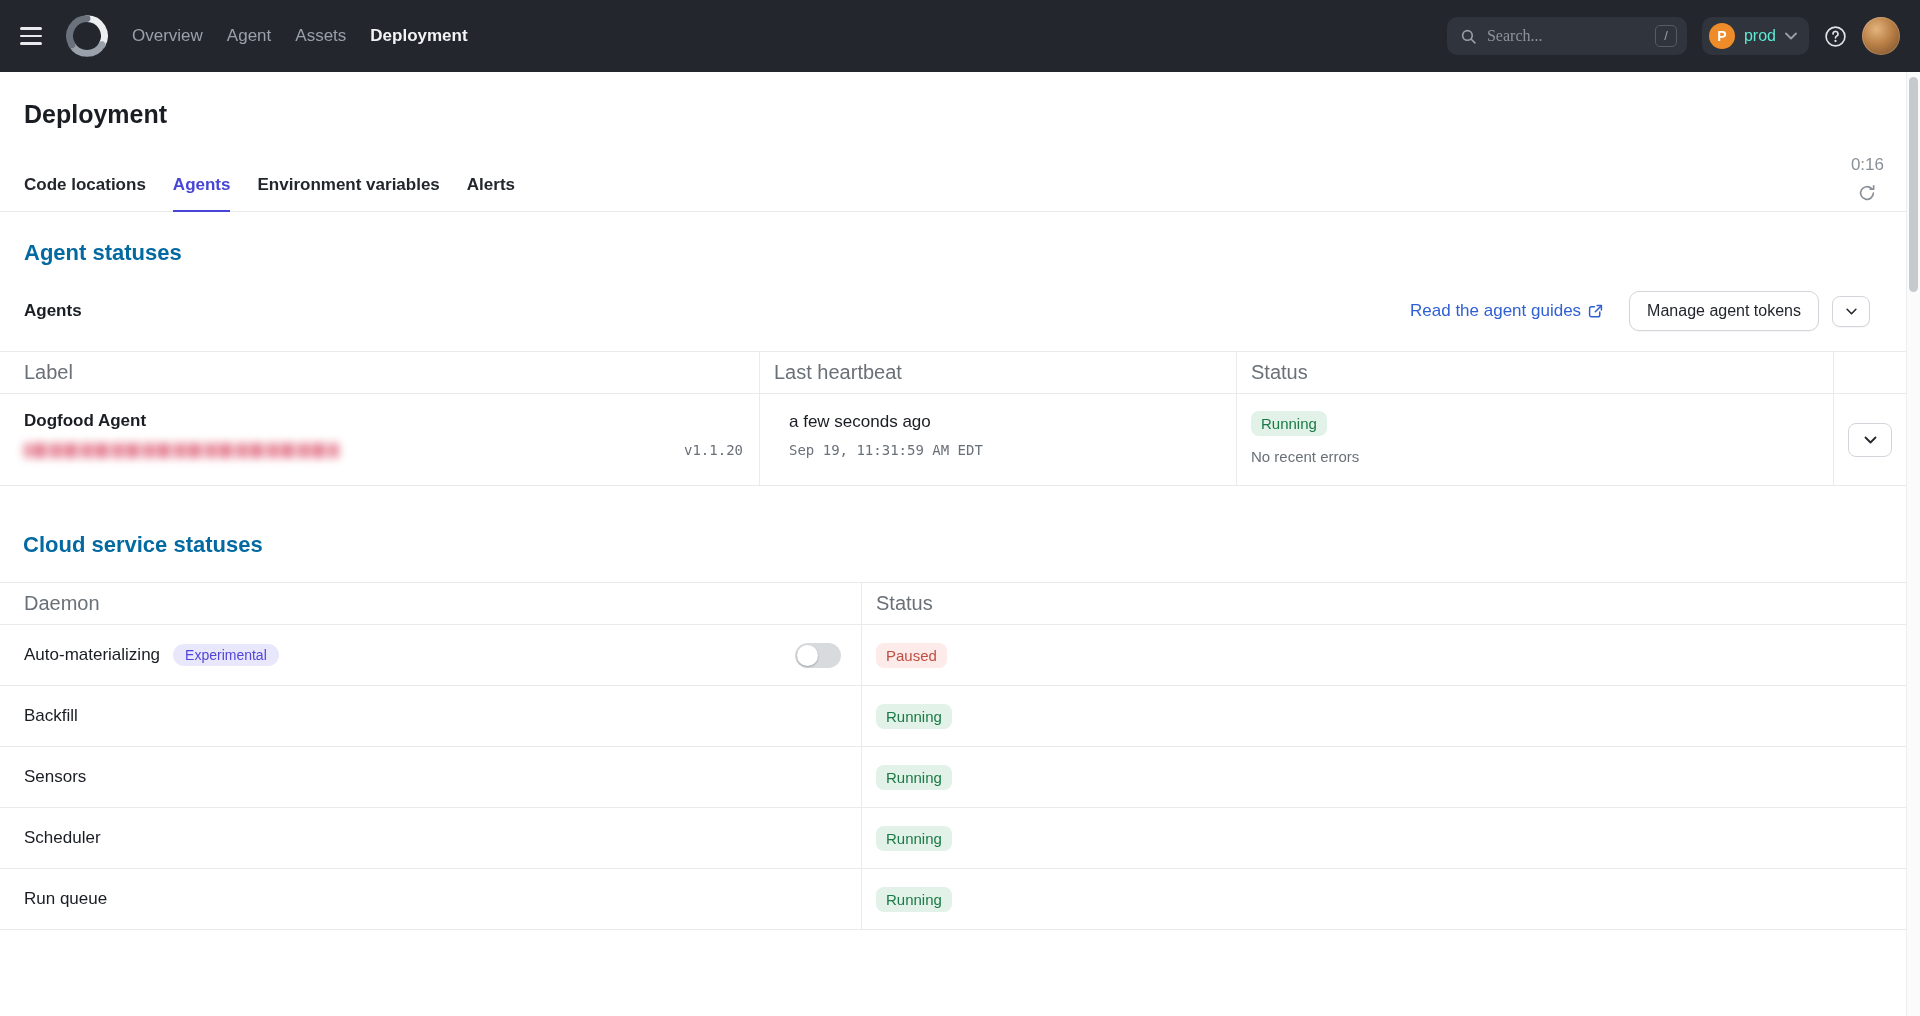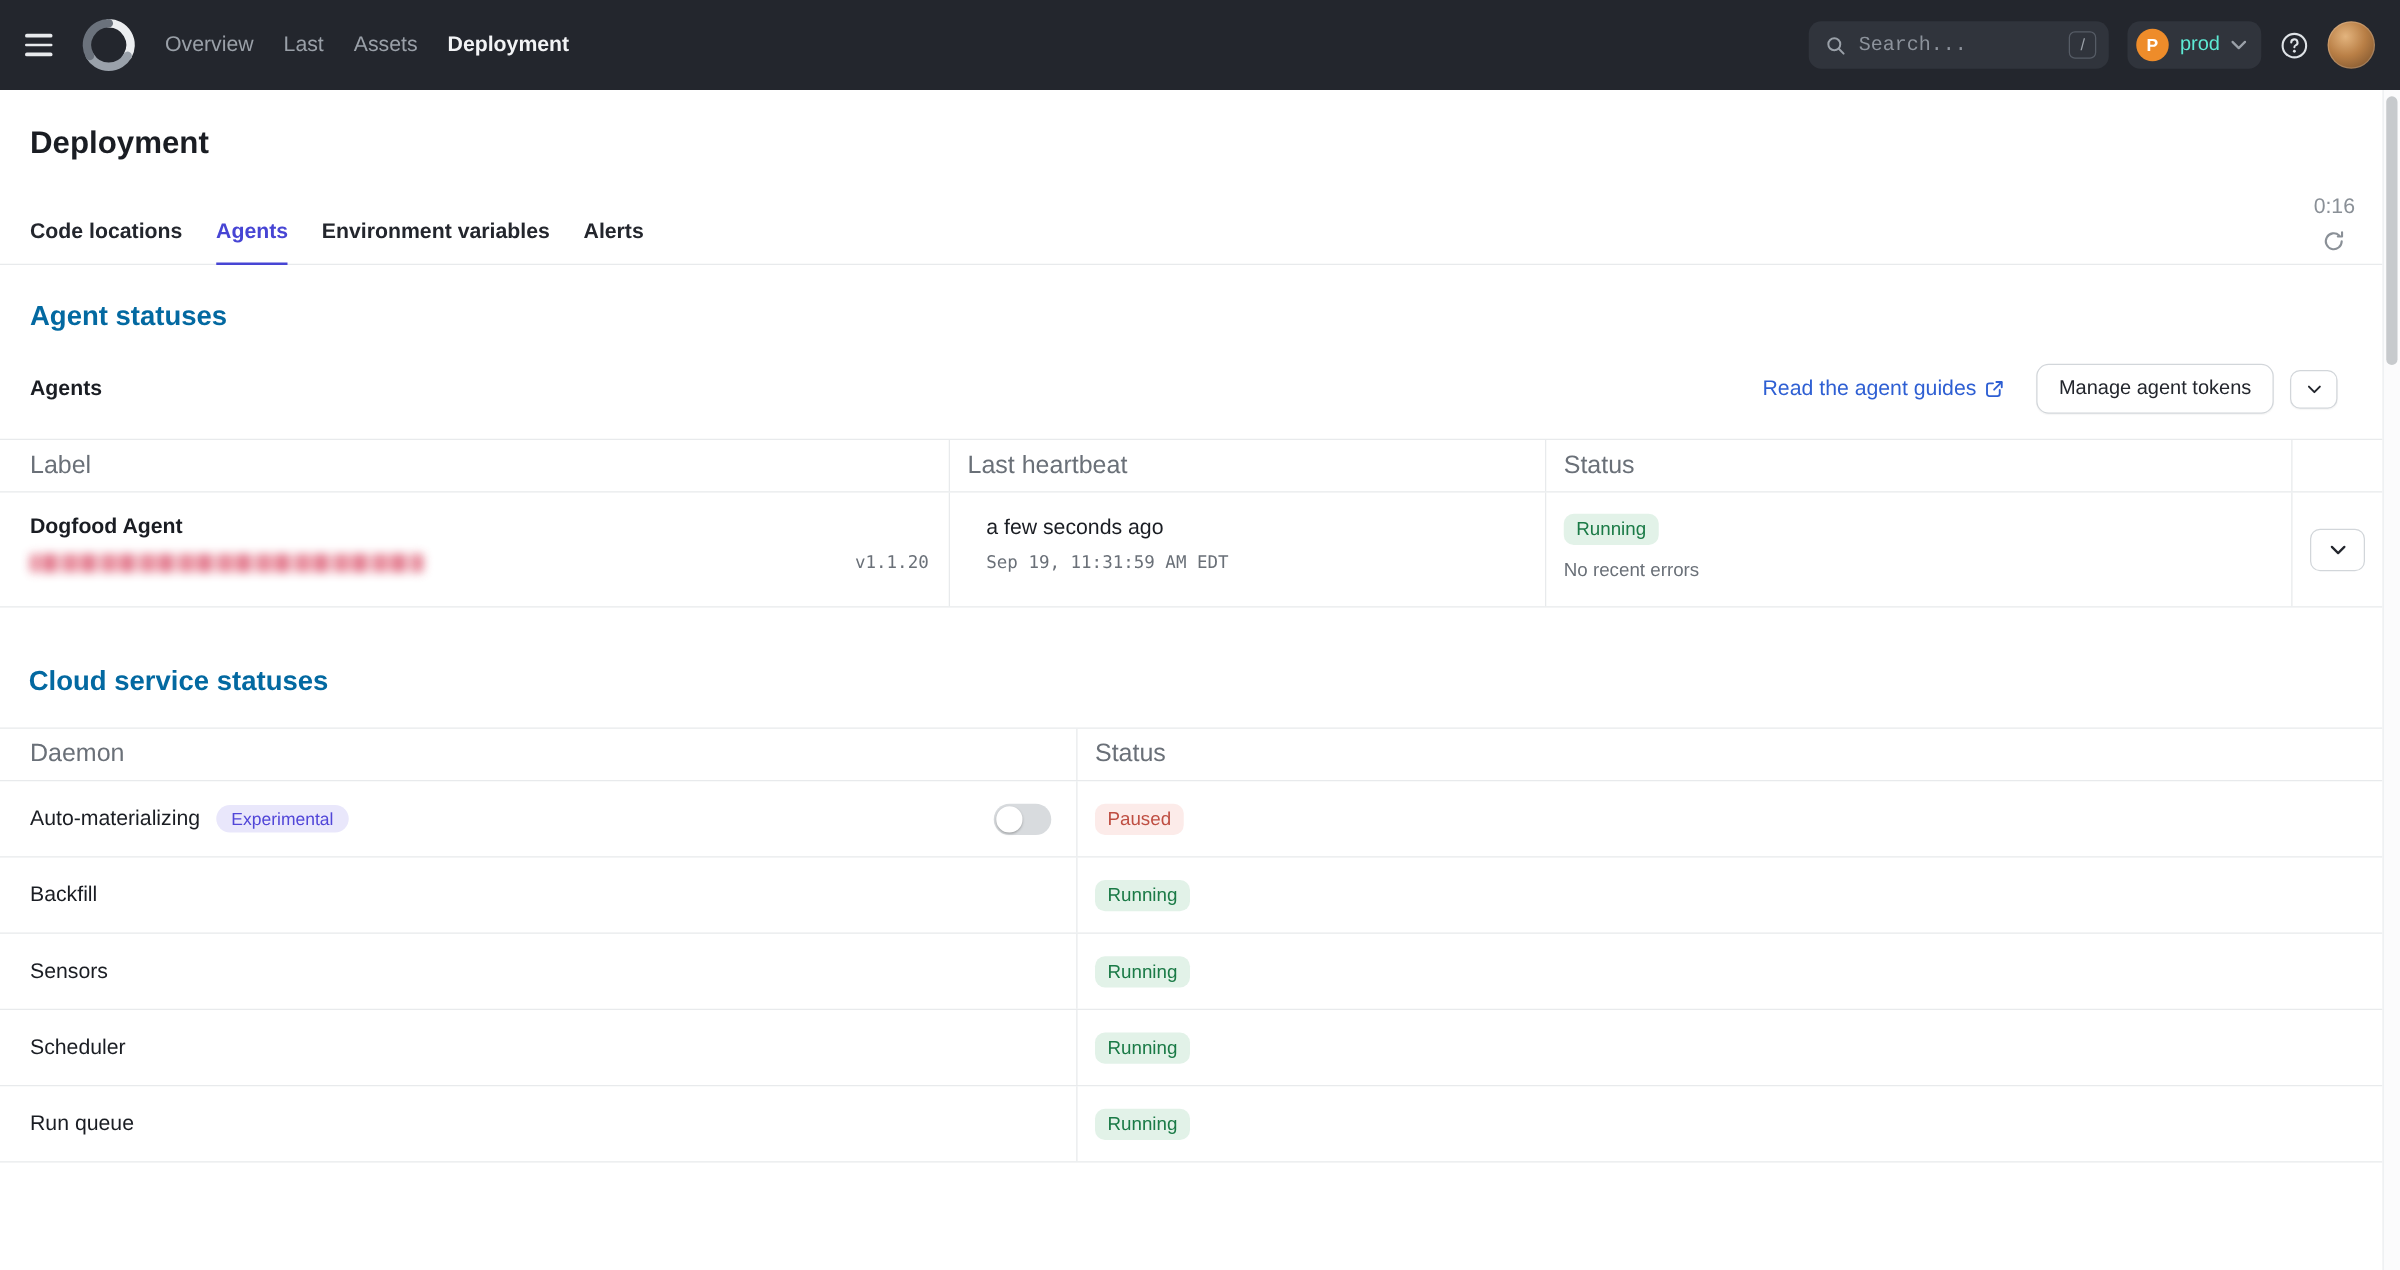--- a/index.html
+++ b/index.html
@@ -25,21 +25,21 @@
   .nav-link { color: #9aa0a8; font-size: 17px; text-decoration: none; cursor: pointer; }
   .nav-link.active { color: #f2f3f5; font-weight: 700; }
 
   .nav-right { margin-left: auto; display: flex; align-items: center; gap: 15px; }
   .search {
     width: 240px; height: 38px; background: #30343c; border-radius: 10px;
     display: flex; align-items: center; gap: 8px; padding: 0 10px 0 13px; cursor: text;
   }
   .search input {
     flex: 1; min-width: 0; background: transparent; border: none; outline: none;
-    color: #e8eaec; font-size: 16px; font-family: Liberation Mono, monospace;
+    color: #e8eaec; font-size: 16px; font-family: Liberation Serif, serif;
   }
   .search input::placeholder { color: #8d939c; }
   .keycap {
     border: 1px solid #565c66; color: #9aa0a8; border-radius: 5px;
     font-size: 13px; padding: 1px 8px; line-height: 18px;
   }
   .deploy-switch {
     height: 38px; background: #30343c; border: none; border-radius: 10px;
     display: flex; align-items: center; gap: 9px; padding: 0 12px 0 7px; cursor: pointer;
   }
@@ -149,21 +149,21 @@
   <div class="logo">
     <svg width="44" height="44" viewBox="0 0 48 48" fill="none">
       <path d="M24 5 A19 19 0 0 1 40.45 33.5" stroke="#eceef0" stroke-width="7.5" fill="none" stroke-linecap="round"></path>
       <path d="M40.45 33.5 A19 19 0 0 1 7.55 33.5" stroke="#9aa1aa" stroke-width="7.5" fill="none" stroke-linecap="round"></path>
       <path d="M7.55 33.5 A19 19 0 0 1 24 5" stroke="#6b727c" stroke-width="7.5" fill="none" stroke-linecap="round"></path>
     </svg>
   </div>
 
   <nav class="nav-links">
     <a class="nav-link">Overview</a>
-    <a class="nav-link">Last</a>
+    <a class="nav-link">Agent</a>
     <a class="nav-link">Assets</a>
     <a class="nav-link active">Deployment</a>
   </nav>
 
   <div class="nav-right">
     <div class="search">
       <span style="display:flex;">
         <svg width="17" height="17" viewBox="0 0 16 16" fill="none">
           <circle cx="7" cy="7" r="4.5" stroke="#9aa0a8" stroke-width="1.5"></circle>
           <line x1="10.6" y1="10.6" x2="14" y2="14" stroke="#9aa0a8" stroke-width="1.5" stroke-linecap="round"></line>

